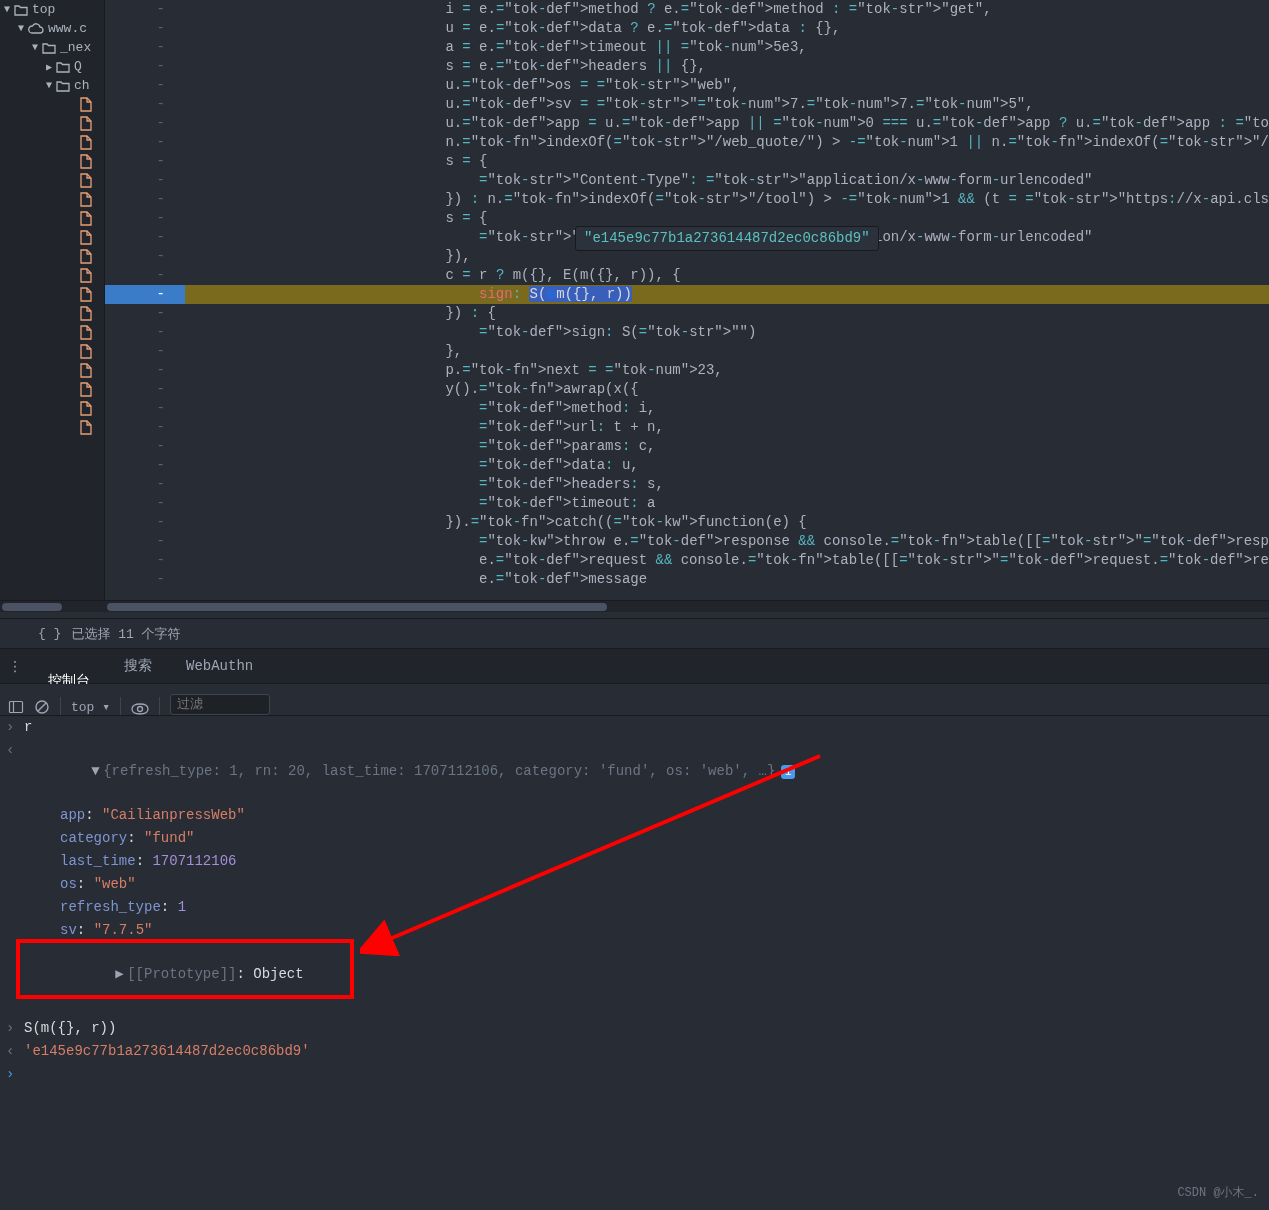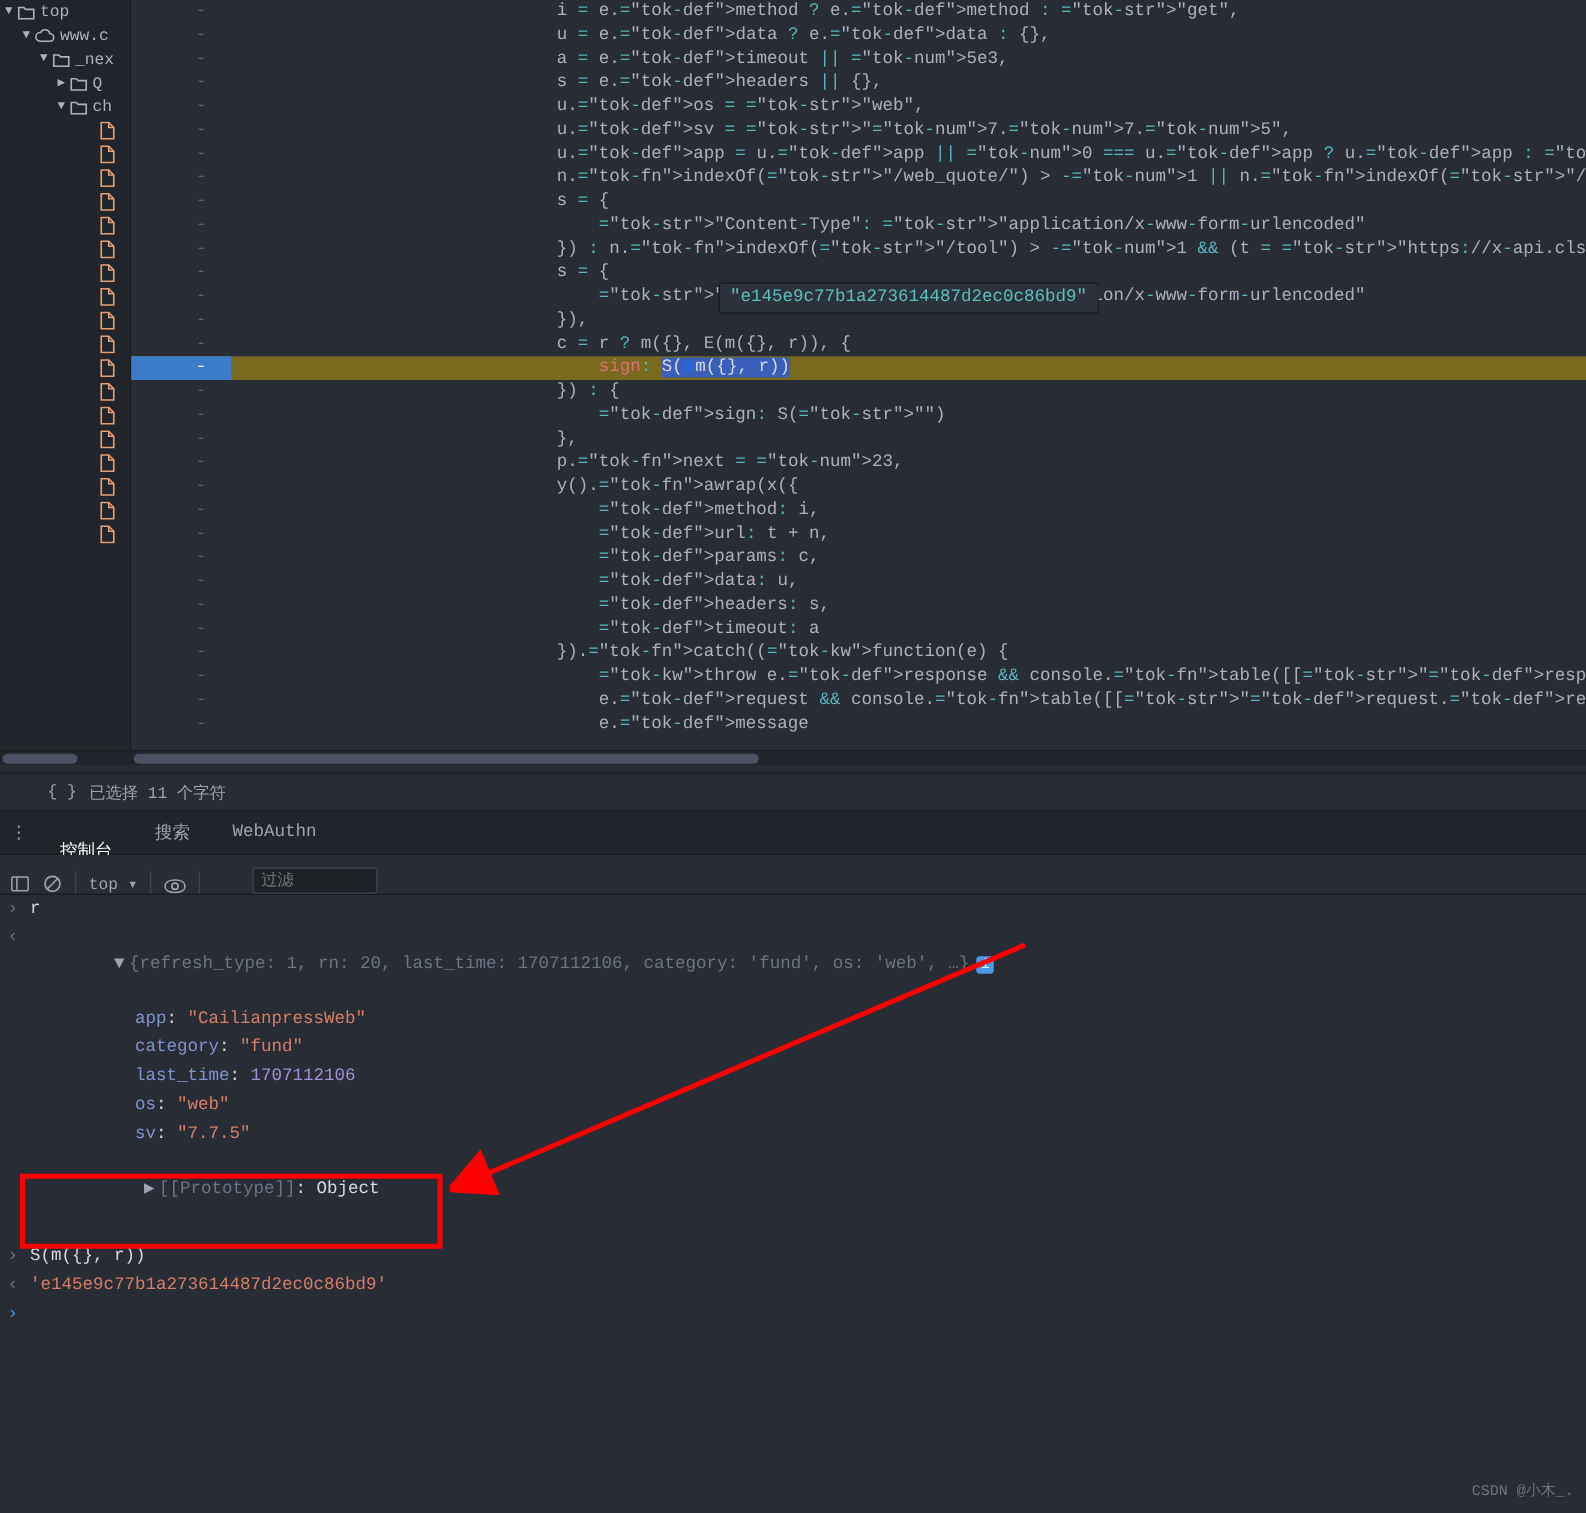--- a/index.html
+++ b/index.html
@@ -157,21 +157,20 @@
 .toolbar .sep { width: 1px; height: 18px; background: #3e4451; }
 .toolbar input {
   background: #1e2227;
   border: 1px solid #3e4451;
   color: #3b82f6;
   padding: 2px 6px;
   font-family: inherit;
   font-size: 13px;
   width: 100px;
   border-radius: 3px;
-  margin-left: 32px;
 }
 .icon-btn { cursor: pointer; color: #9da5b4; display: inline-flex; }
 
 .console {
   flex: 1;
   background: #282c34;
   overflow: auto;
   font-size: 14px;
   line-height: 21px;
   padding-bottom: 30px;
@@ -181,21 +180,21 @@
   display: flex;
   padding: 1px 6px;
   white-space: pre;
 }
 .console-prompt {
   width: 18px;
   color: #6b7584;
   flex-shrink: 0;
 }
 .console-content { flex: 1; }
-.c-key { color: #7f95d1; margin-left: 48px; }
+.c-key { color: #7f95d1; }
 .c-str { color: #d77e67; }
 .c-num { color: #a58eda; text-align: center; }
 .c-gray { color: #6b7584; }
 .c-white { color: #d7dae0; }
 .c-caret { color: #9da5b4; display: inline-block; width: 12px; }
 .info-badge {
   display: inline-block;
   width: 14px;
   height: 14px;
   background: #4a9ae9;
@@ -526,20 +525,21 @@
       <span class="console-content">
         <span class="c-caret">▼</span><span class="c-gray"><span>{refresh_type: 1, rn: 20, last_time: 1707112106, category: 'fund', os: 'web', …}</span></span><span class="info-badge">i</span>
       </span>
     </div>
 
     <div id="console-props">
         <div class="console-line"><span class="console-prompt"></span><span class="console-content" style="padding-left:36px;"><span class="c-key">app</span><span class="c-white">: </span><span class="c-str">"CailianpressWeb"</span></span></div>
         <div class="console-line"><span class="console-prompt"></span><span class="console-content" style="padding-left:36px;"><span class="c-key">category</span><span class="c-white">: </span><span class="c-str">"fund"</span></span></div>
         <div class="console-line"><span class="console-prompt"></span><span class="console-content" style="padding-left:36px;"><span class="c-key">last_time</span><span class="c-white">: </span><span class="c-num">1707112106</span></span></div>
         <div class="console-line"><span class="console-prompt"></span><span class="console-content" style="padding-left:36px;"><span class="c-key">os</span><span class="c-white">: </span><span class="c-str">"web"</span></span></div>
+        <div class="console-line"><span class="console-prompt"></span><span class="console-content" style="padding-left:36px;"><span class="c-key">refresh_type</span><span class="c-white">: </span><span class="c-num">1</span></span></div>
         <div class="console-line"><span class="console-prompt"></span><span class="console-content" style="padding-left:36px;"><span class="c-key">sv</span><span class="c-white">: </span><span class="c-str">"7.7.5"</span></span></div>
       </div>
 
     <div class="console-line">
       <span class="console-prompt"></span>
       <span class="console-content" style="padding-left:24px;">
         <span class="c-caret">▶</span><span class="c-gray">[[Prototype]]</span><span class="c-white">: </span><span class="c-white">Object</span>
       </span>
     </div>
 

